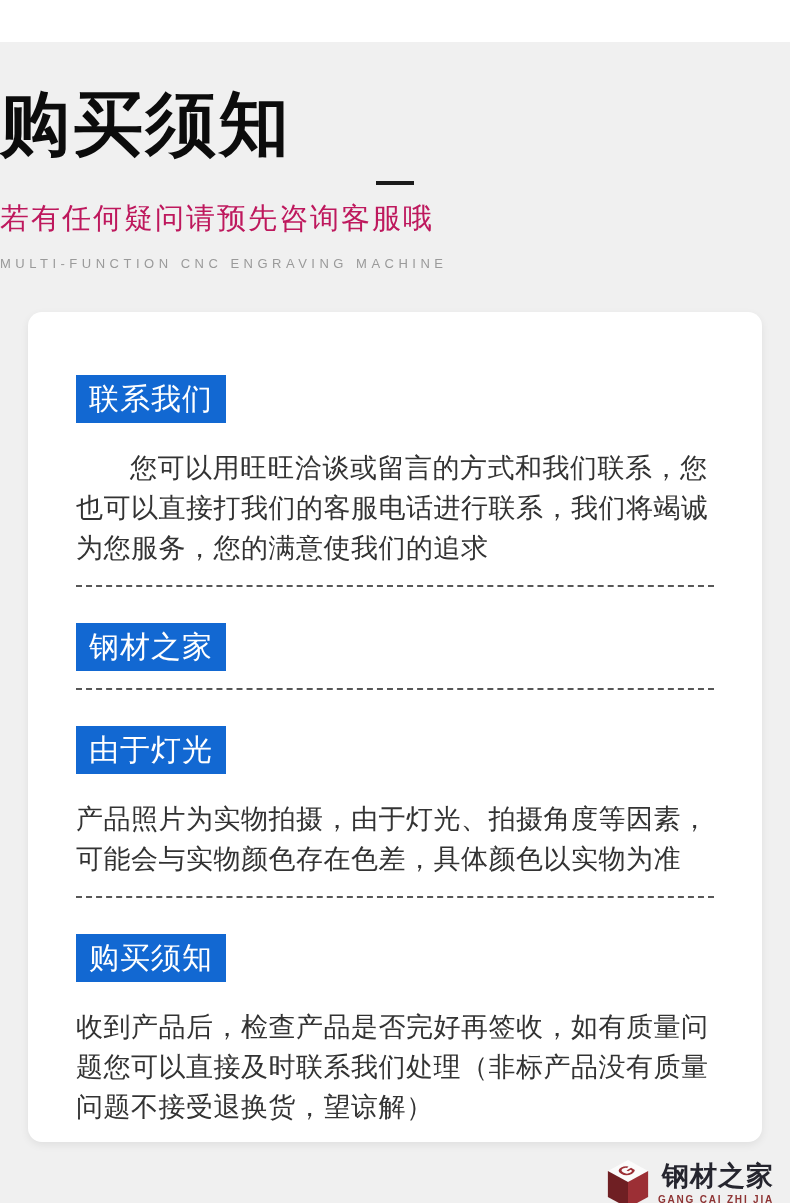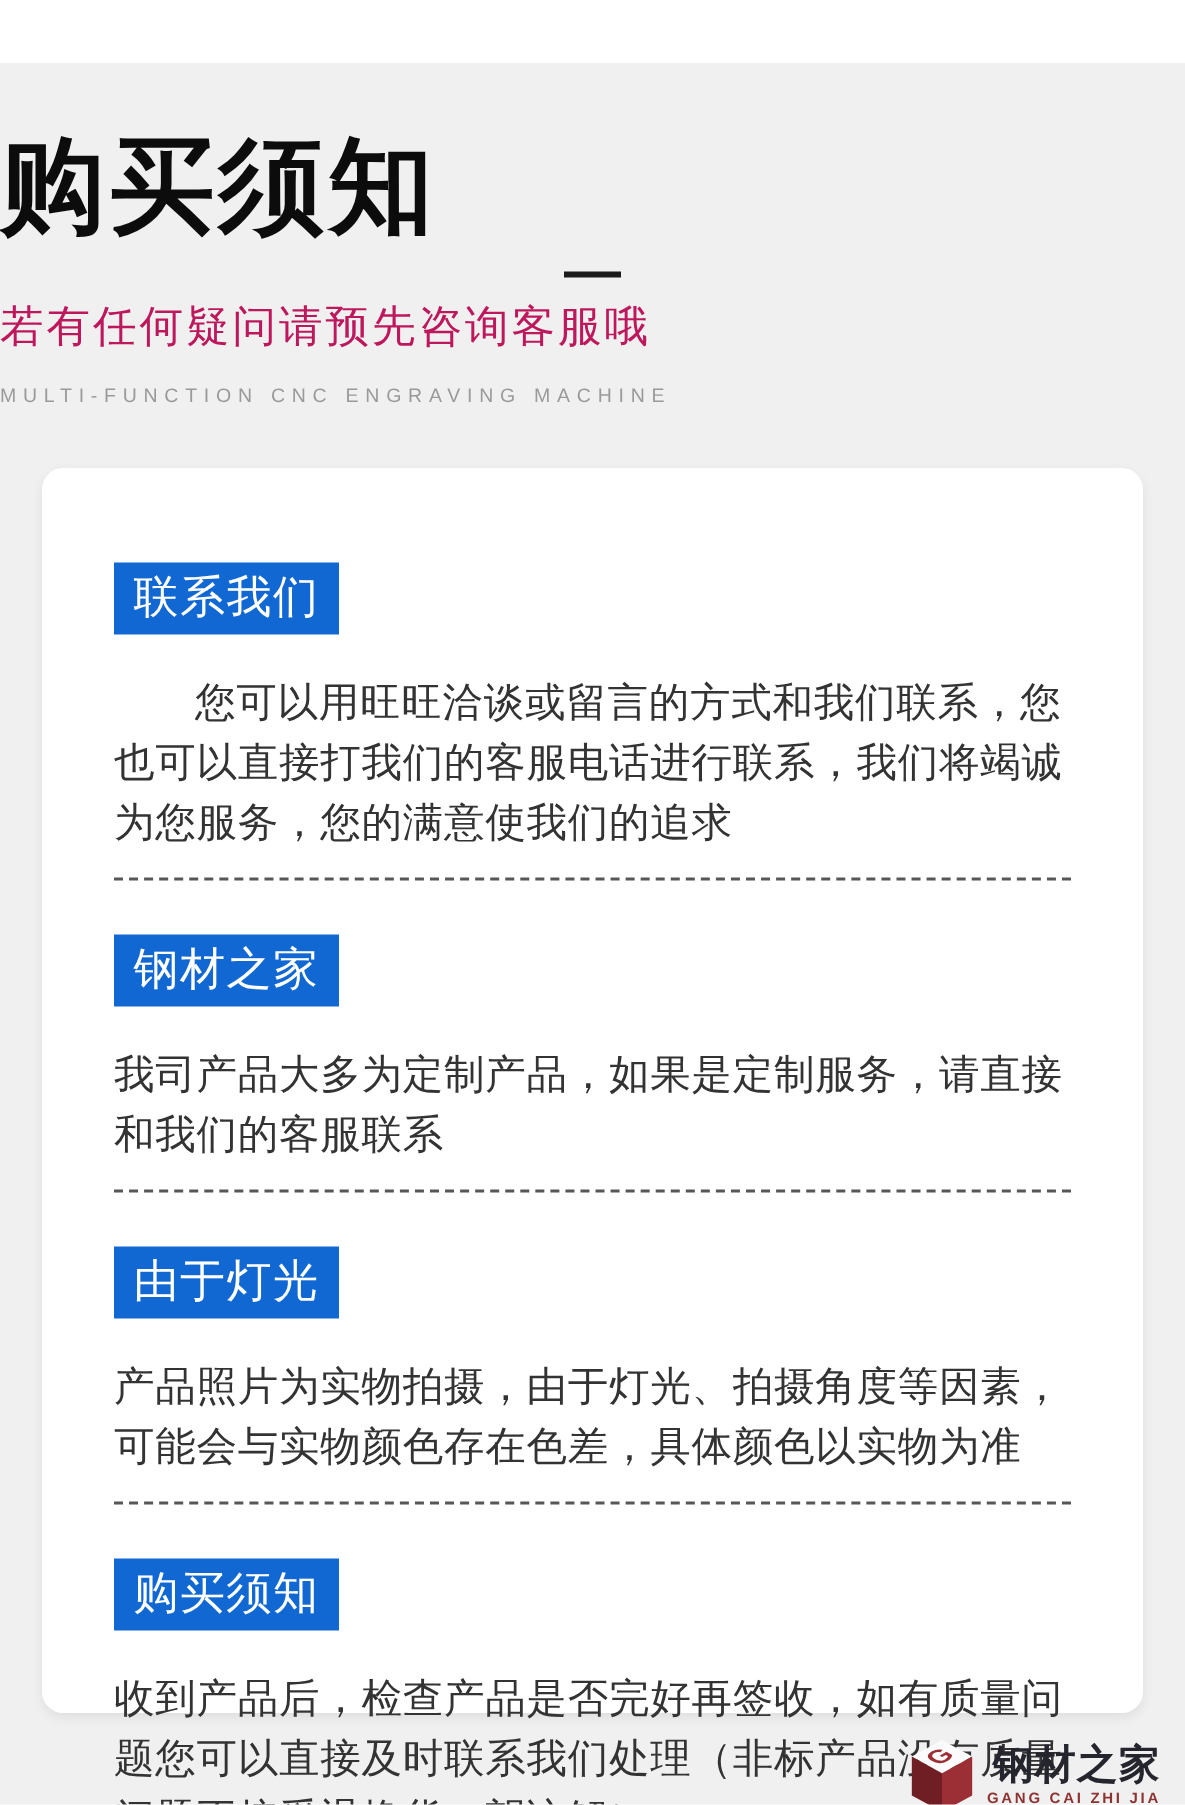--- a/index.html
+++ b/index.html
@@ -112,21 +112,20 @@
 <div class="notice-card">
 
   <div class="notice-section indent-first">
     <div class="section-label">联系我们</div>
     <p class="section-text">您可以用旺旺洽谈或留言的方式和我们联系，您也可以直接打我们的客服电话进行联系，我们将竭诚为您服务，您的满意使我们的追求</p>
     <hr class="dashed-divider">
   </div>
 
   <div class="notice-section">
     <div class="section-label">钢材之家</div>
-    <p class="section-text">我司产品大多为定制产品，如果是定制服务，请直接和我们的客服联系</p>
     <hr class="dashed-divider">
   </div>
 
   <div class="notice-section">
     <div class="section-label">由于灯光</div>
     <p class="section-text">产品照片为实物拍摄，由于灯光、拍摄角度等因素，可能会与实物颜色存在色差，具体颜色以实物为准</p>
     <hr class="dashed-divider">
   </div>
 
   <div class="notice-section">

